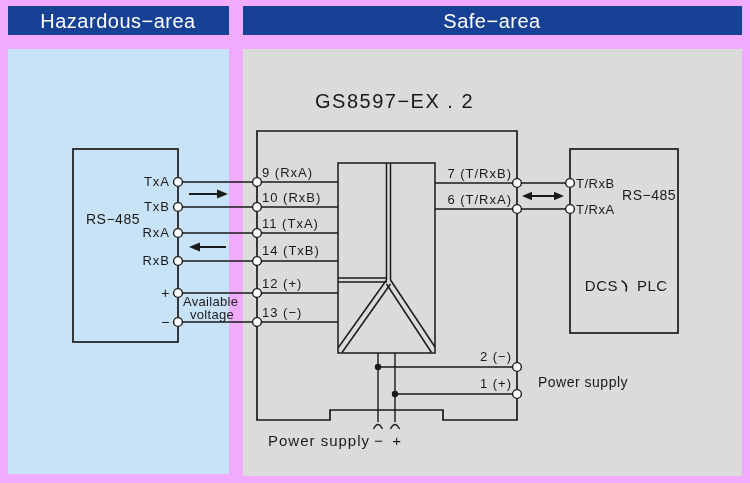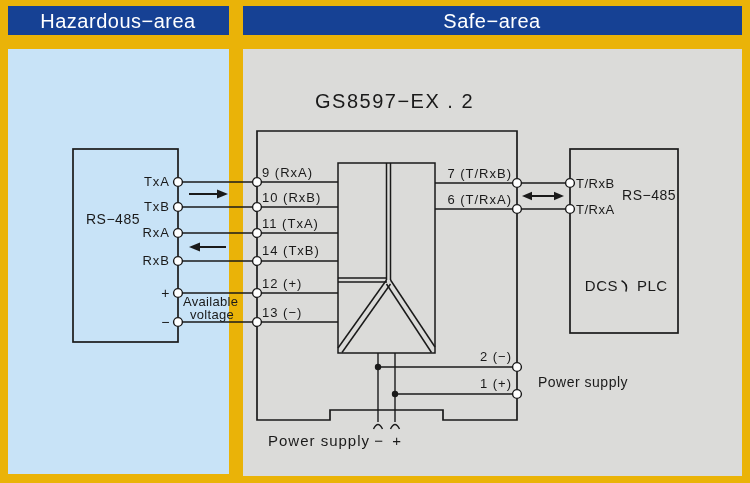--- a/index.html
+++ b/index.html
@@ -1,20 +1,20 @@
 <!DOCTYPE html>
 <html style="--header_bg: #164194; --header_text: #ffffff; --hazardous_bg: #c8e3f7; --safe_bg: #dbdbd9; --line: #1a1a1a; --terminal_fill: #ffffff;"><head>
 <meta charset="utf-8">
 <style>
   html, body { margin: 0; padding: 0; background: #ffffff; }
   .page {
     position: relative;
     width: 750px;
     height: 483px;
-    background: #eab308;
+    background: #f0abfc;
     font-family: "Liberation Sans", sans-serif;
   }
   svg text {
     font-family: "Liberation Sans", sans-serif;
     fill: var(--line, #1a1a1a);
   }
   .hdr-rect { fill: var(--header_bg, #164194); }
   .hdr-text {
     fill: var(--header_text, #ffffff);
     font-size: 20px;

